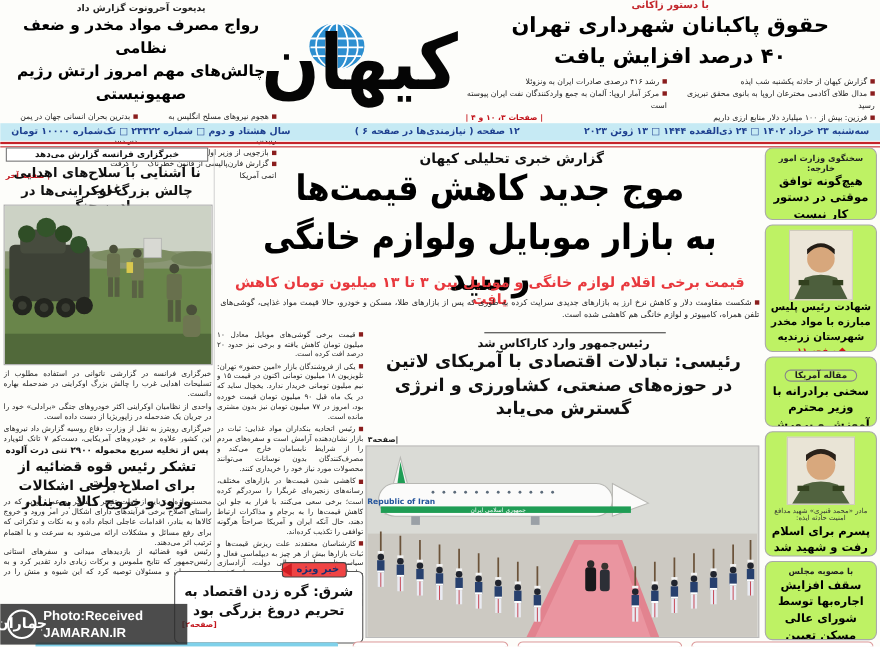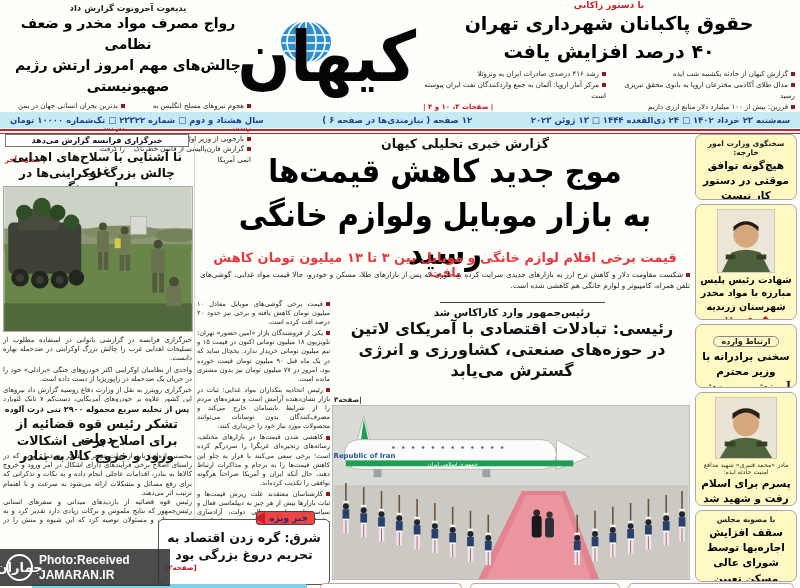--- a/index.html
+++ b/index.html
@@ -23,21 +23,21 @@
   .globe { position:absolute; top:14px; left:24px; }
 
   
   .datestrip { position:absolute; top:112px; left:0; width:800px; height:16px; background:#c6eaf4;
     display:flex; justify-content:space-between; align-items:center; padding:0 10px;
     font-size:8.5px; font-weight:bold; color:#1d3f8f; }
   .redrule { position:absolute; top:129px; left:0; width:800px; height:5px; border-top:2px solid #c5242a; border-bottom:1.5px solid #c5242a; }
   .vsep { position:absolute; left:194px; top:136px; height:444px; width:1px; background:#d5d5d5; }
 
   
-  .sb { position:absolute; right:3px; width:102px; border:1px solid #a9a9a9; border-radius:7px; background:#fef9c3; text-align:center; padding:4px 3px; overflow:hidden; }
+  .sb { position:absolute; right:3px; width:102px; border:1px solid #a9a9a9; border-radius:7px; background:#bef264; text-align:center; padding:4px 3px; overflow:hidden; }
   .sb .k-sm { font-size:7.5px; }
   .sb-title { font-size:10.5px; font-weight:bold; line-height:1.45; color:#000; margin-top:1px; }
   .sb-title-sm { font-size:9.5px; font-weight:bold; line-height:1.4; color:#000; }
   .pg { font-size:8px; font-weight:bold; color:#d0151c; margin-top:2px; }
   .dmd { display:inline-block; width:5px; height:5px; background:#d0151c; transform:rotate(45deg); margin-left:2px; }
   .sb-cap { font-size:6.3px; color:#333; margin-top:2px; }
   .pill { display:inline-block; border:1px solid #888; border-radius:8px; padding:0 8px; font-size:8px; font-weight:bold; color:#222; }
   .portrait { display:block; margin:0 auto; border:1px solid #cfcabc; background:#efe9dc; }
 
   
@@ -162,21 +162,21 @@
       <rect x="8" y="46" width="10" height="5" fill="#32401f"></rect>
         <rect x="40" y="46" width="10" height="5" fill="#32401f"></rect>
       <circle cx="29" cy="26" r="13" fill="#d7a77c"></circle>
       <path d="M16 22 Q29 8 42 22 L42 17 Q29 6 16 17 Z" fill="#241d16"></path>
     </svg>
     <div class="sb-title-sm">شهادت رئیس پلیس مبارزه با مواد مخدر شهرستان زرندیه</div>
     <div class="pg"><span class="dmd"></span><span>صفحه ۱۱</span></div>
   </div>
 
   <div class="sb" style="top:324px; height:64px;">
-    <div class="pill">ارتباط وارده</div>
+    <div class="pill">مقاله آمریکا</div>
     <div class="sb-title">سخنی برادرانه با وزیر محترم آموزش و پرورش</div>
     
   </div>
 
   <div class="sb" style="top:392px; height:114px;">
     <svg class="portrait" width="62" height="62" viewBox="0 0 62 62">
       <rect width="62" height="62" fill="#e9e4d6"></rect>
       <path d="M4 62 L15 44 Q31 38 47 44 L58 62 Z" fill="#51633f"></path>
       <rect x="9" y="45" width="11" height="5" fill="#33421f"></rect>
         <rect x="42" y="45" width="11" height="5" fill="#33421f"></rect>

